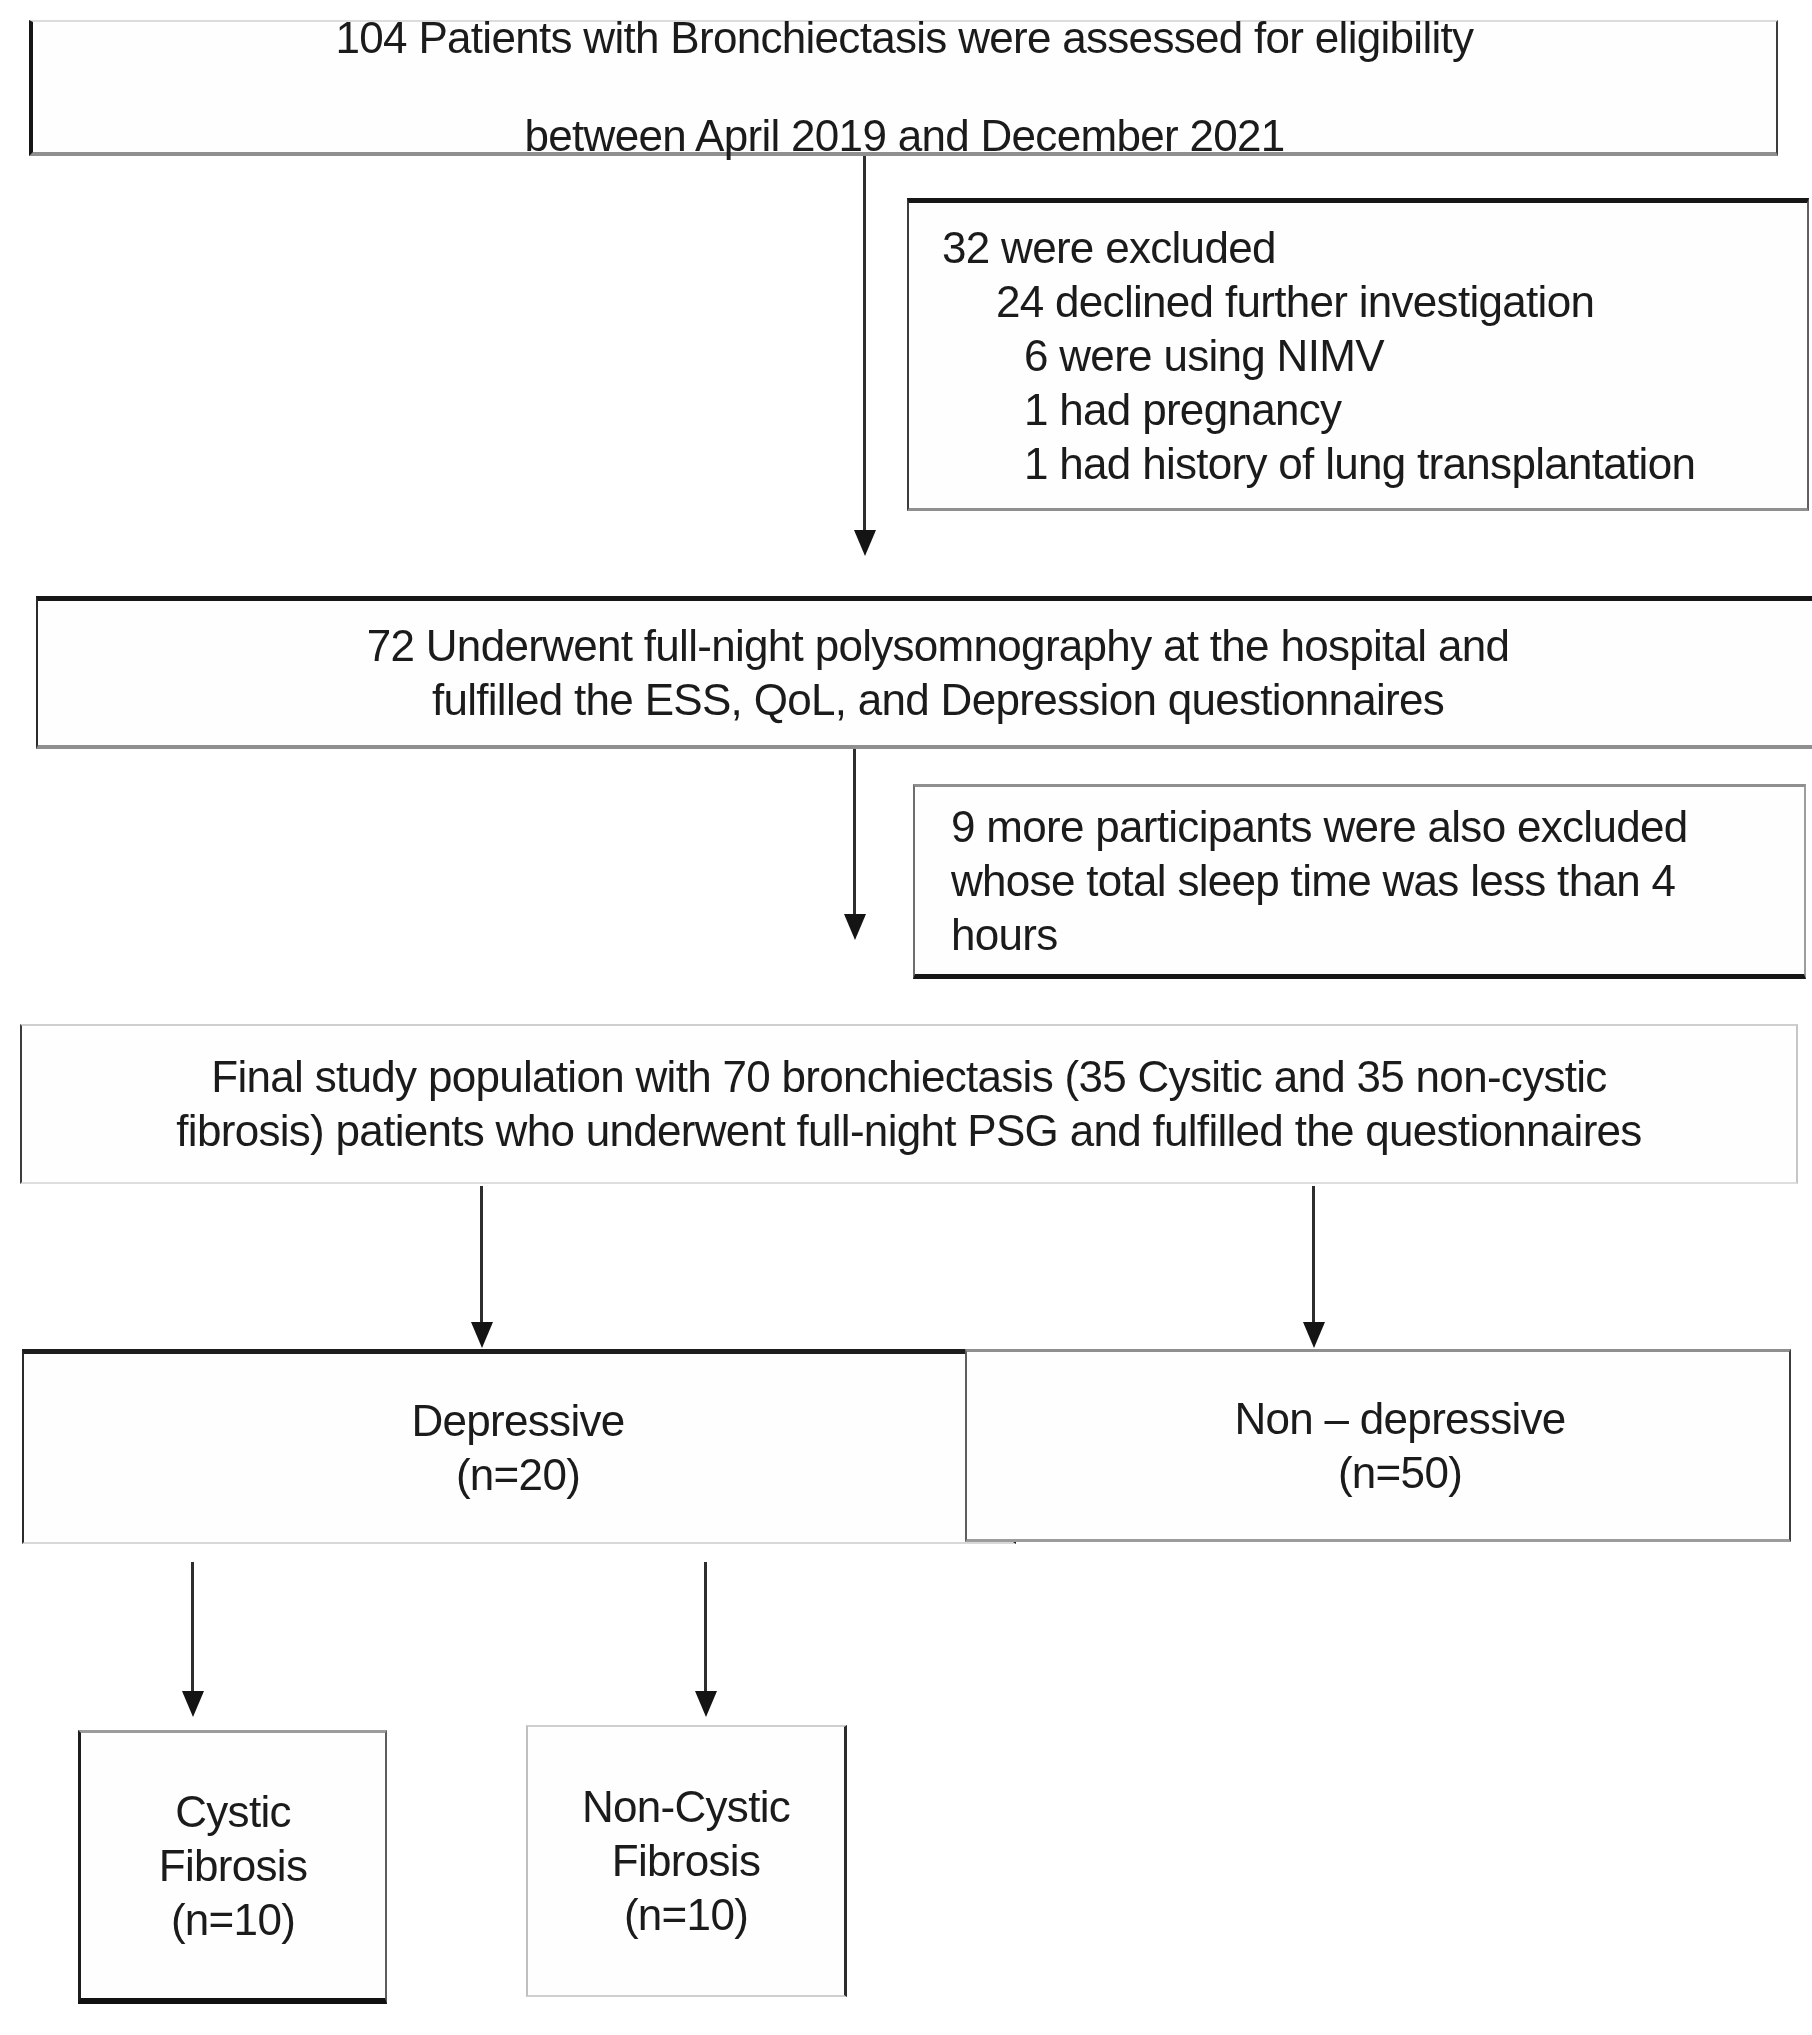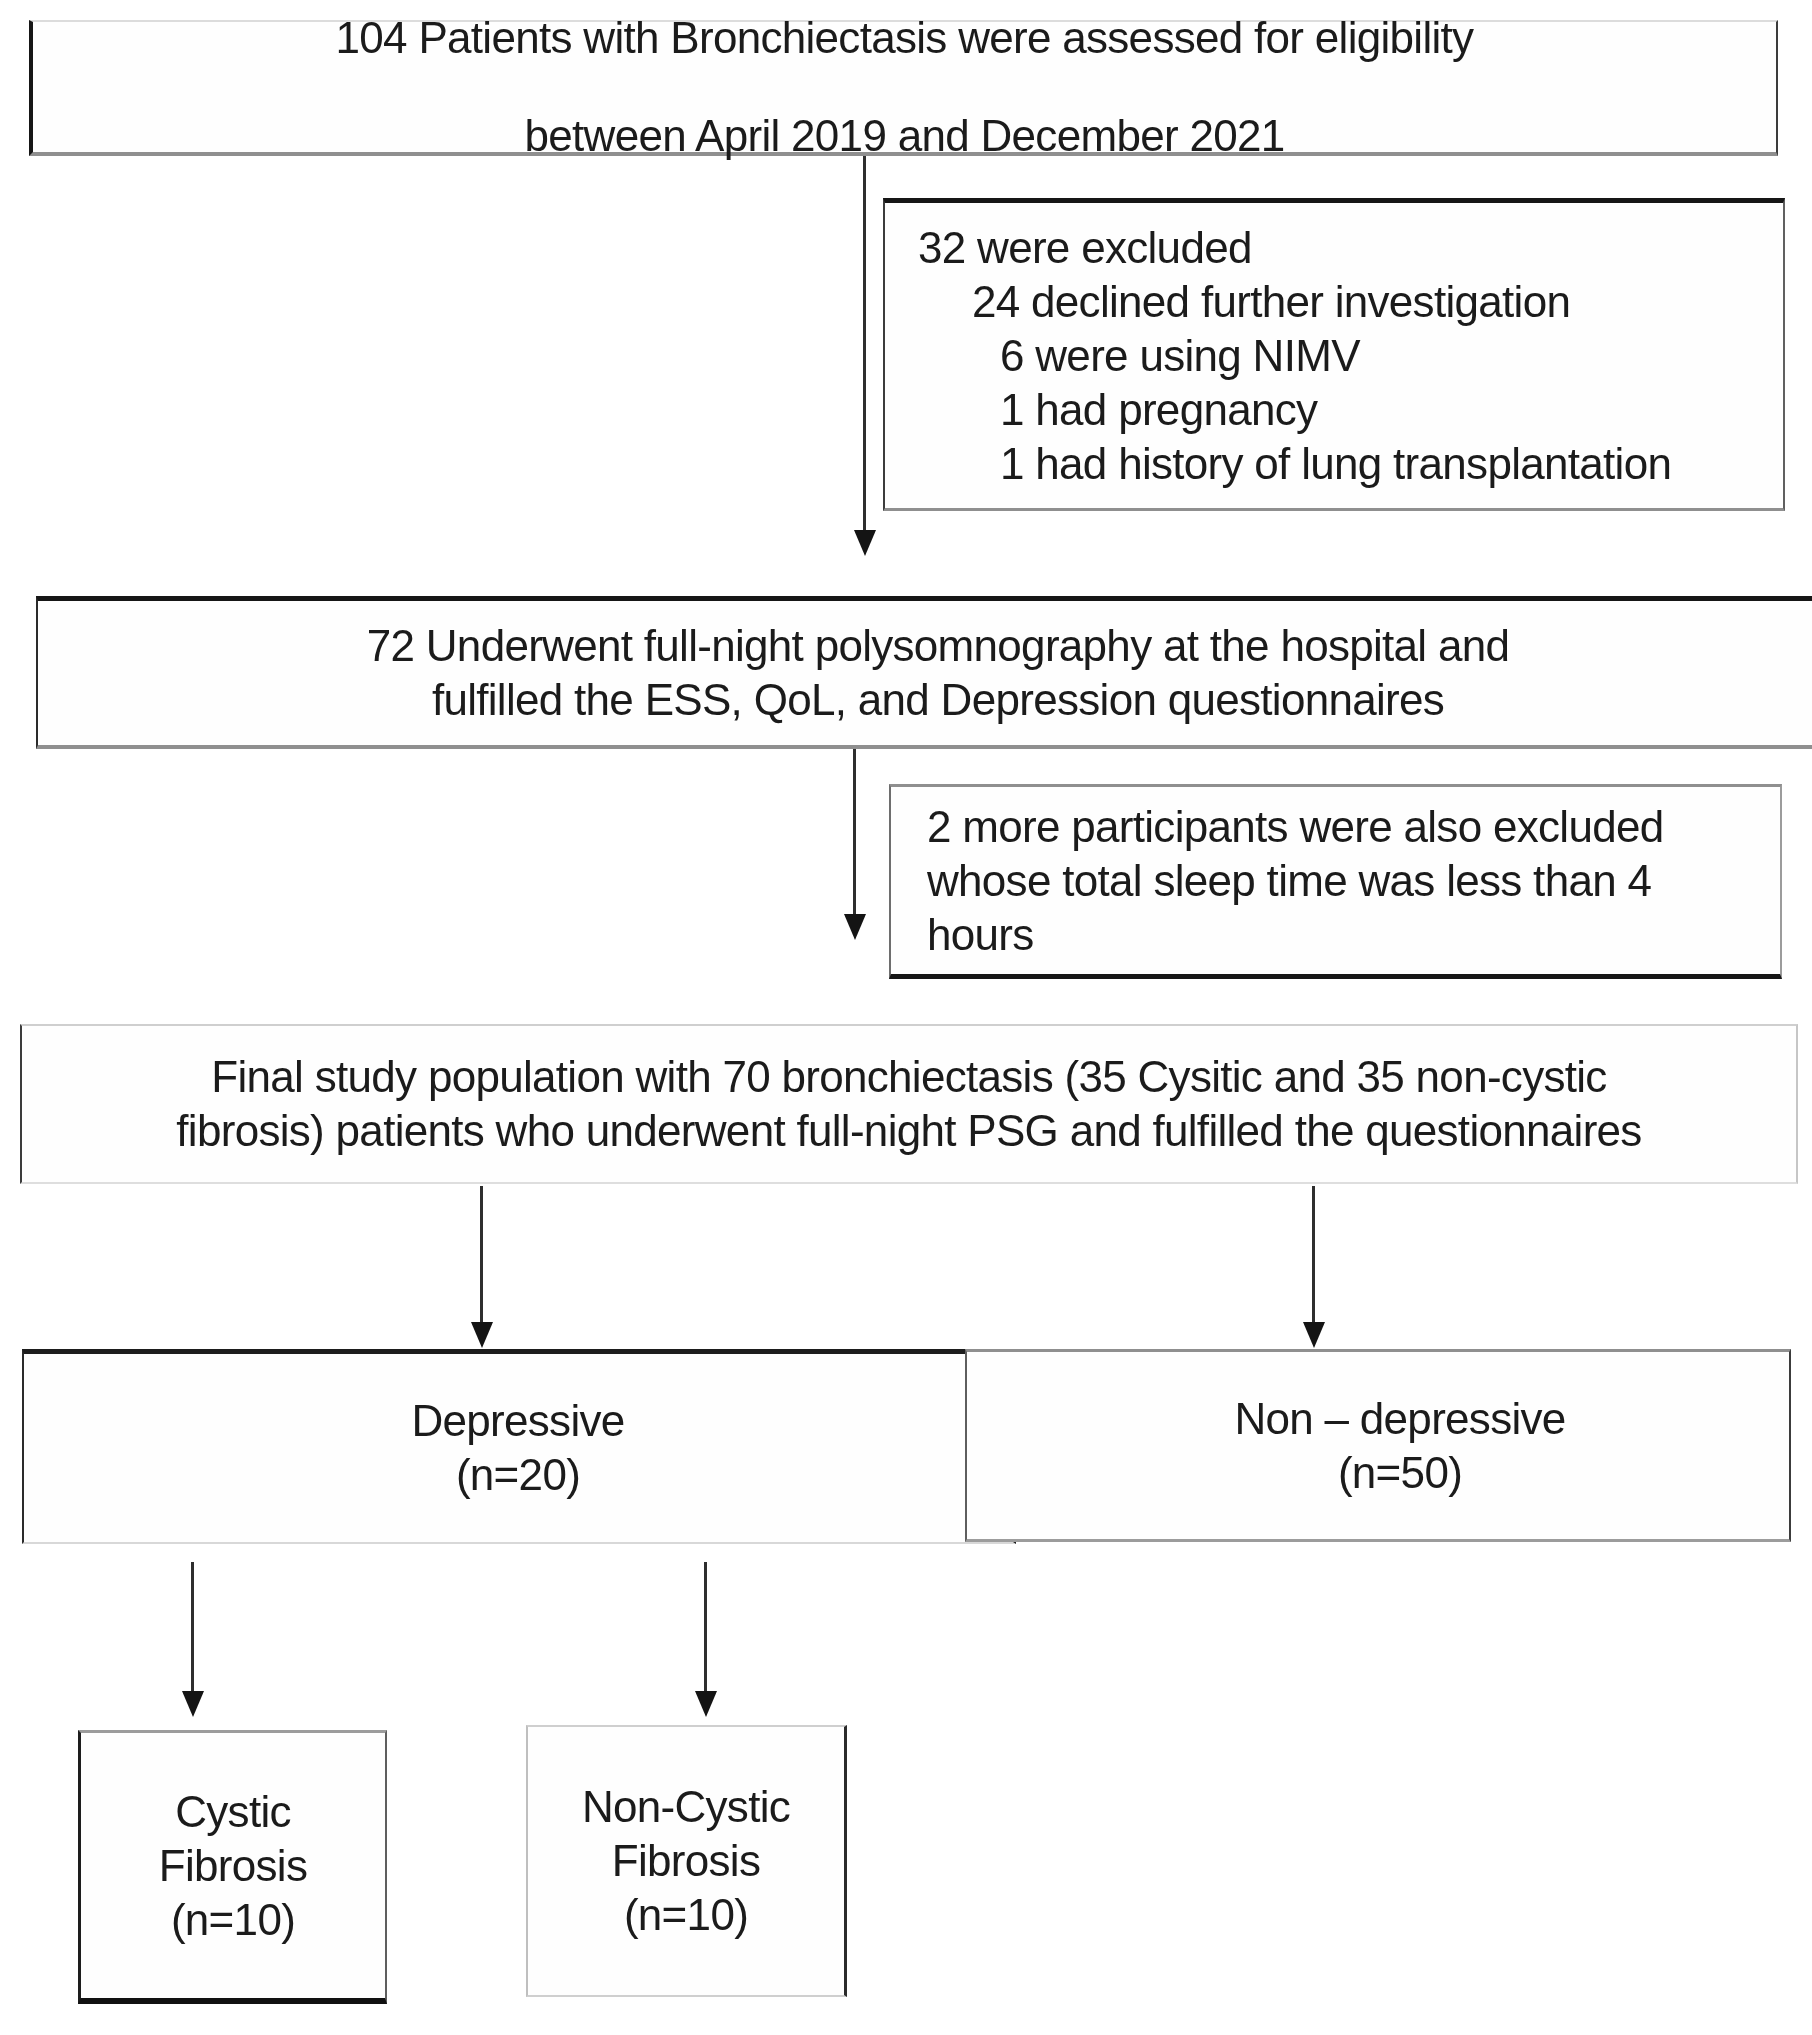--- a/index.html
+++ b/index.html
@@ -27,20 +27,21 @@
     flex-direction: column;
     justify-content: center;
   }
   .fbox.centered {
     align-items: center;
     text-align: center;
   }
   .fbox.lefted {
     align-items: flex-start;
     text-align: left;
+    margin-left: 24px;
   }
   .line { white-space: nowrap; }
   .ind-1 { padding-left: 54px; }
   .ind-2 { padding-left: 82px; }
 
   
   .box-eligibility {
     left: 29px; top: 19.5px; width: 1749px; height: 136px;
     border-top: 2.1px solid #dcdcdc; border-left: 4.9px solid #161616;
     border-right: 2.8px solid #3c3c3c; border-bottom: 4.9px solid #8f8f8f; gap: 44px;
@@ -140,21 +141,21 @@
     <div class="line">72 Underwent full-night polysomnography at the hospital and</div>
     <div class="line">fulfilled the ESS, QoL, and Depression questionnaires</div>
   </div>
 
   <div class="varrow a2">
     <div class="shaft"></div>
     <div class="head"></div>
   </div>
 
   <div class="fbox lefted box-excluded2">
-    <div class="line">2 more participants were also excluded</div>
+    <div class="line">9 more participants were also excluded</div>
     <div class="line">whose total sleep time was less than 4</div>
     <div class="line">hours</div>
   </div>
 
   <div class="fbox centered box-final">
     <div class="line">Final study population with 70 bronchiectasis (35 Cysitic and 35 non-cystic</div>
     <div class="line">fibrosis) patients who underwent full-night PSG and fulfilled the questionnaires</div>
   </div>
 
   <div class="varrow aL">

